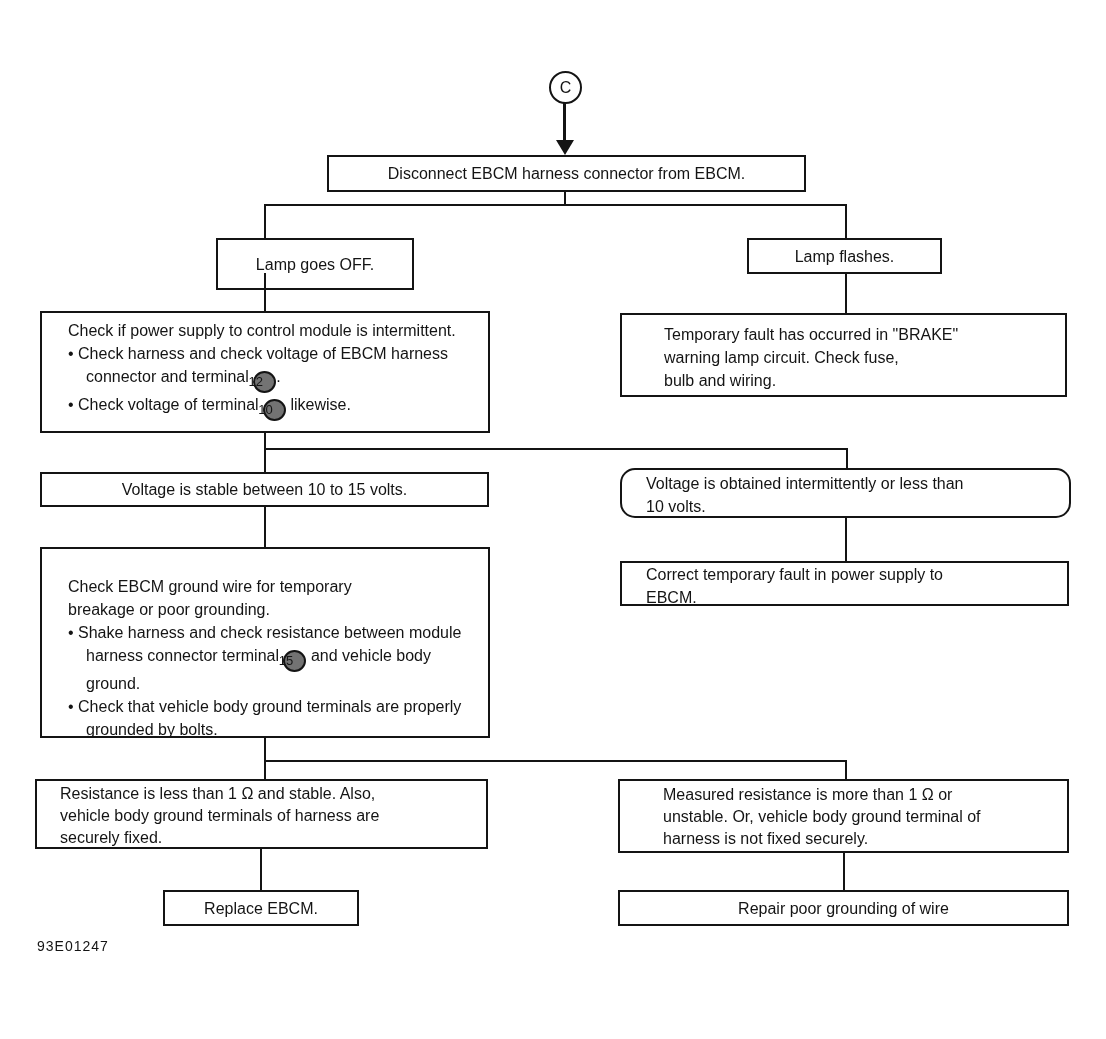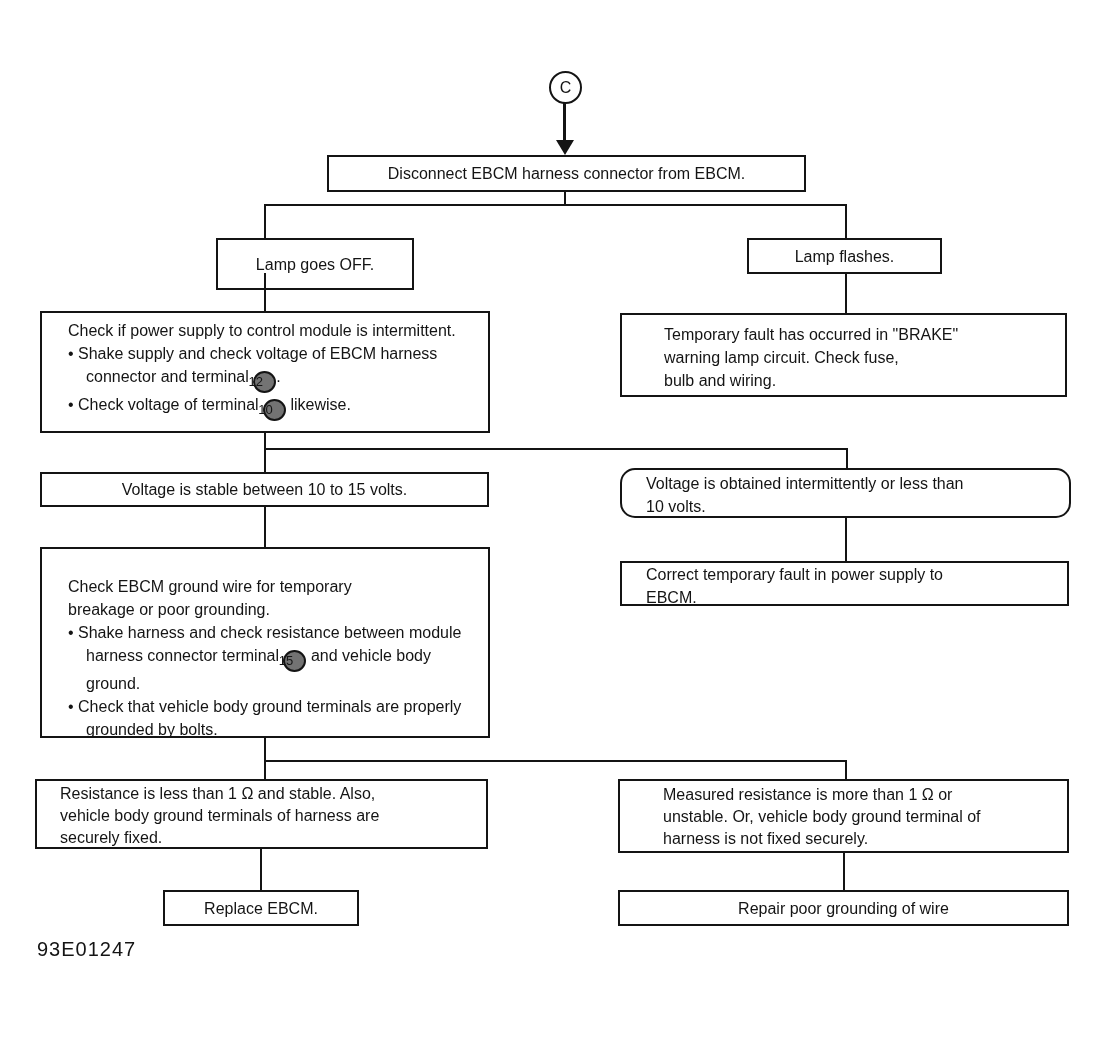--- a/index.html
+++ b/index.html
@@ -56,21 +56,21 @@
     text-align: center;
     line-height: 18px;
     font-size: 13px;
     vertical-align: -4px;
     background: #737373;
   }
   .bullet { padding-left: 18px; text-indent: -18px; }
   .figure-id {
     position: absolute;
     left: 37px; top: 938px;
-    font-size: 20px;
+    font-size: 14px;
     letter-spacing: 1px;
   }
 
   
   #b-disconnect           { left: 327px; top: 155px; width: 479px; height: 37px; }
   #b-lamp-off             { left: 168px; top: 238px; width: 198px; height: 52px; margin-left: 48px; }
   #b-lamp-flashes         { left: 747px; top: 238px; width: 195px; height: 36px; }
   #b-check-power          { left: 40px;  top: 311px; width: 450px; height: 122px; padding: 6px 8px 22px 26px; }
   #b-temp-fault           { left: 620px; top: 313px; width: 447px; height: 84px;  padding: 8px 8px 8px 42px; }
   #b-voltage-stable       { left: 40px;  top: 472px; width: 449px; height: 35px; text-align: center; }
@@ -128,21 +128,21 @@
   </div>
   <div class="box center" id="b-lamp-flashes">
     <span>Lamp flashes.</span>
   </div>
 
   <div class="vline" id="ln-lampoff-down"></div>
   <div class="vline" id="ln-flash-down"></div>
 
   <div class="box" id="b-check-power">
     <div>Check if power supply to control module is intermittent.</div>
-    <div class="bullet"><span>• Shake supply and check voltage of EBCM harness connector and terminal </span><span class="term">12</span><span>.</span></div>
+    <div class="bullet"><span>• Check harness and check voltage of EBCM harness connector and terminal </span><span class="term">12</span><span>.</span></div>
     <div class="bullet"><span>• Check voltage of terminal </span><span class="term">10</span><span> likewise.</span></div>
   </div>
 
   <div class="box" id="b-temp-fault">
     <div>Temporary fault has occurred in "BRAKE"</div>
     <div>warning lamp circuit. Check fuse,</div>
     <div>bulb and wiring.</div>
   </div>
 
   <div class="vline" id="ln-stem2"></div>

